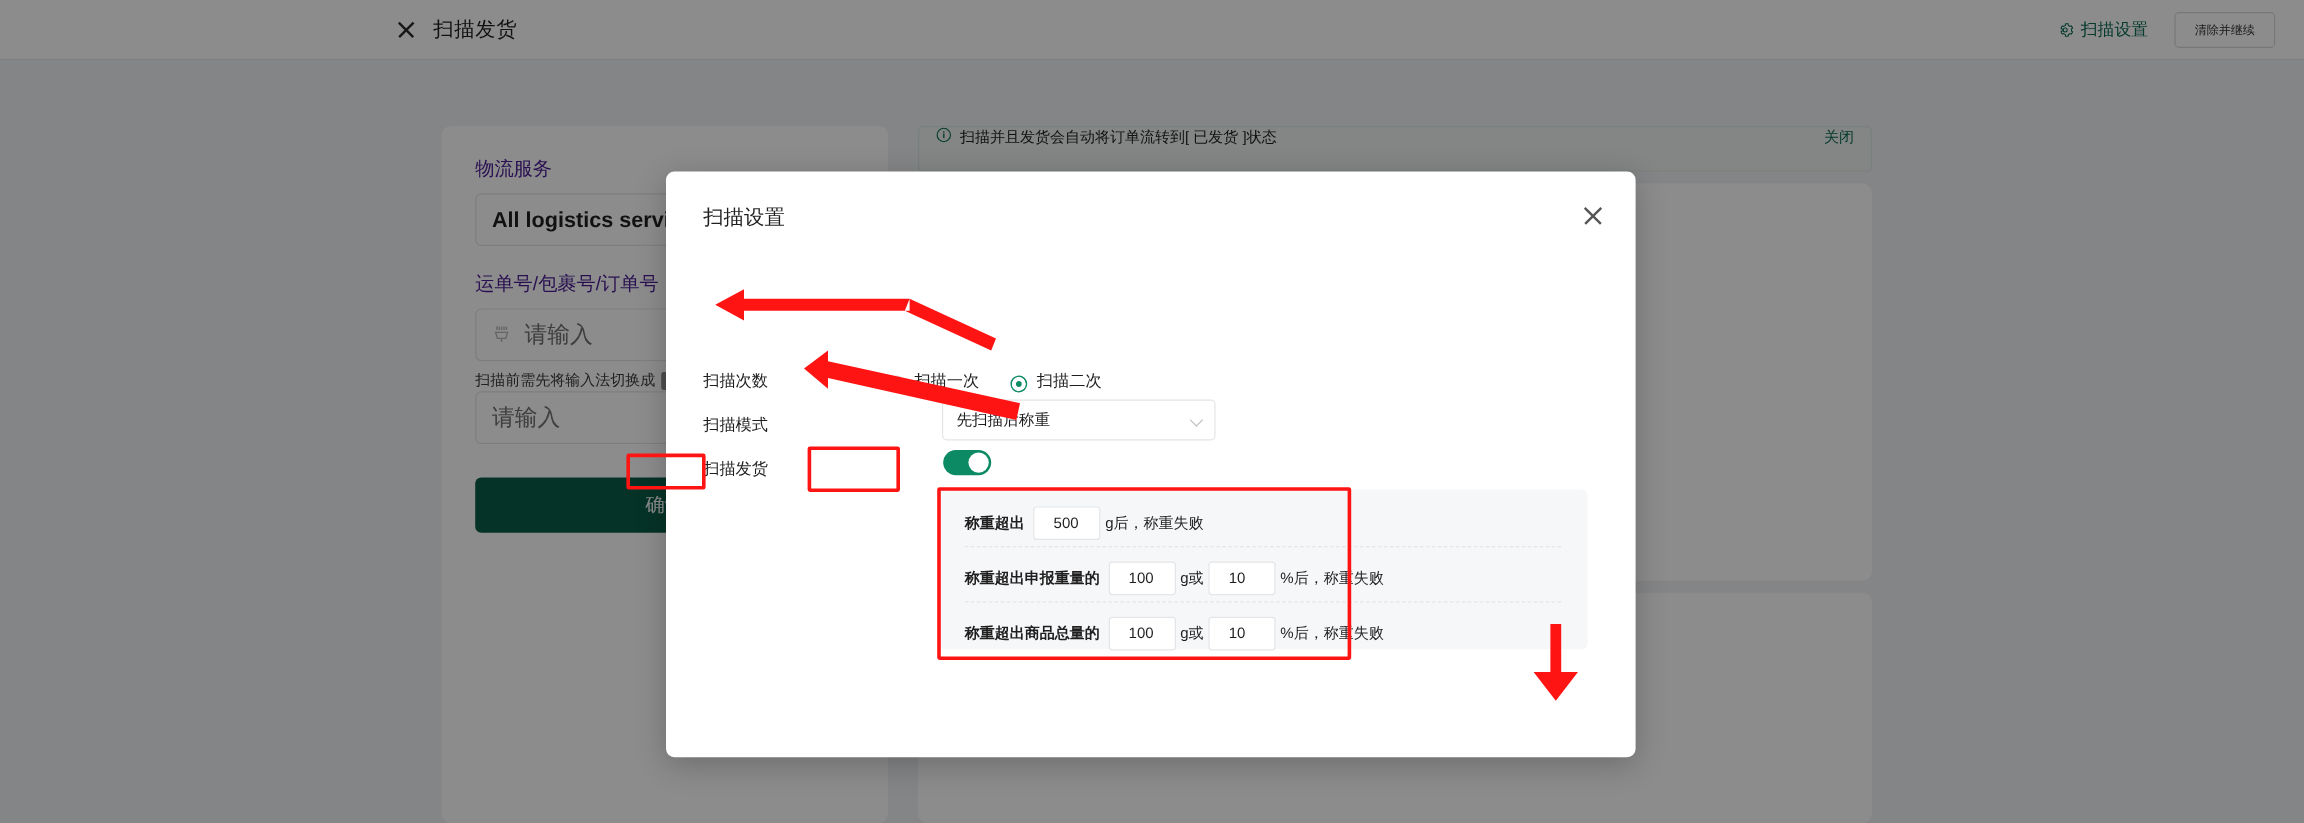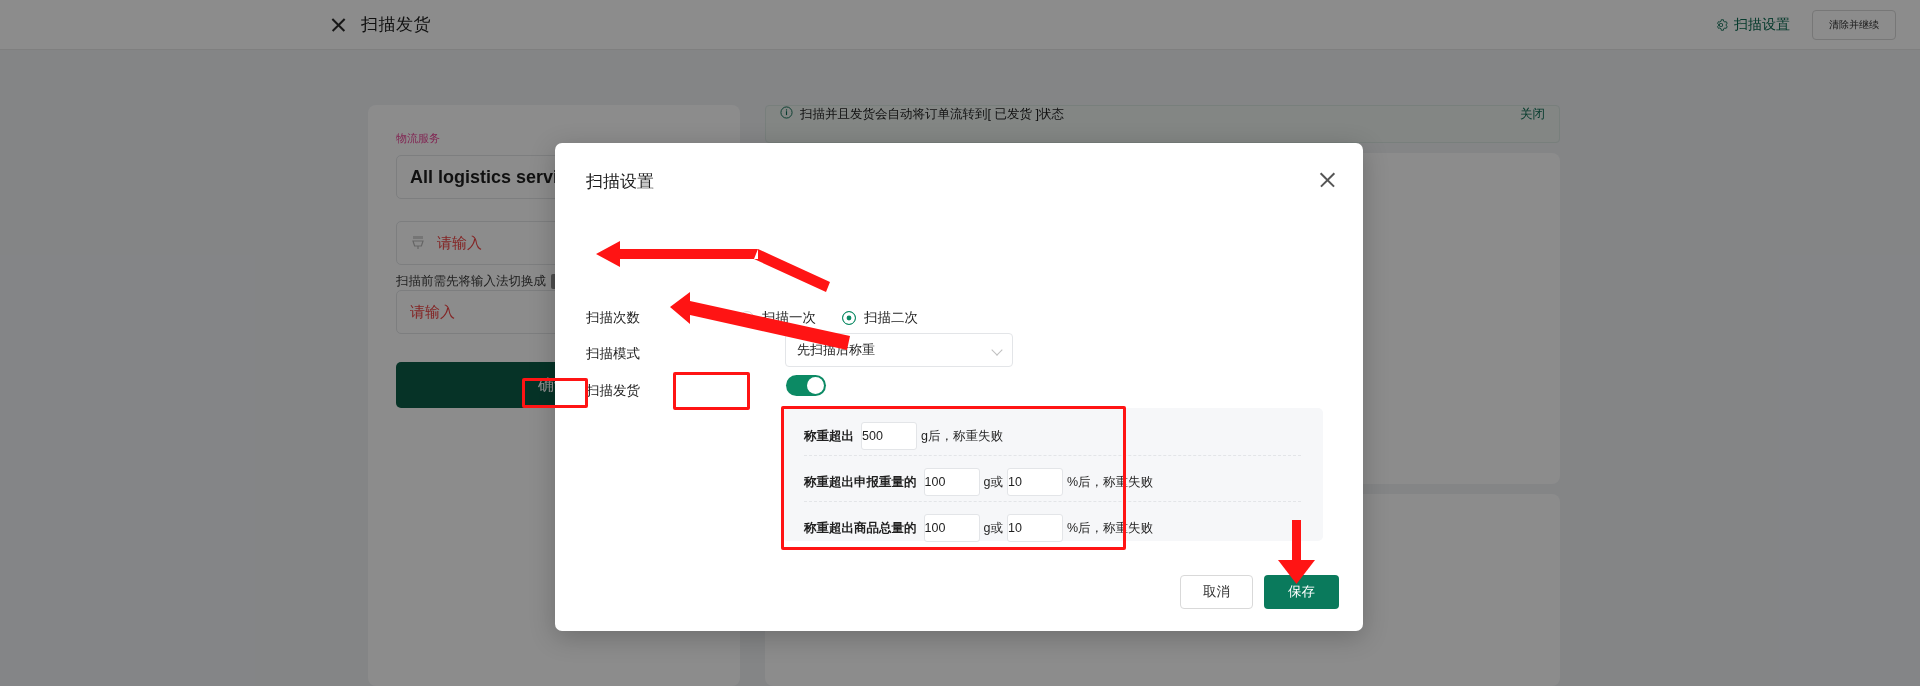--- a/index.html
+++ b/index.html
@@ -44,27 +44,27 @@
     border: 1px solid #d9d9d9; background: #fff; color: #333;
     font-size: 10px; border-radius: 4px; padding: 7px 16px; cursor: pointer;
     font-family: inherit;
   }
 
   
   .left-card {
     position: absolute; left: 368px; top: 105px; width: 372px; height: 581px;
     background: #fff; border-radius: 8px; padding: 26px 28px;
   }
-  .fld-label { font-size: 11px; color: #ec4899; margin-bottom: 9px; }
+  .fld-label { font-size: 16px; color: #4c1d95; margin-bottom: 9px; }
   .fld-box {
     height: 44px; border: 1px solid #e3e5e8; border-radius: 5px; background:#fff;
     display: flex; align-items: center; padding: 0 13px; position: relative;
   }
   .fld-value-strong { font-size: 18px; font-weight: bold; color: #1f1f1f; white-space: nowrap; }
-  .fld-placeholder { font-size: 15px; color: #ef4444; }
+  .fld-placeholder { font-size: 19px; color: #737373; }
   .caret-down {
     position: absolute; right: 13px; top: 50%; width: 9px; height: 9px;
     border-right: 1.4px solid #b5b5b5; border-bottom: 1.4px solid #b5b5b5;
     transform: translateY(-70%) rotate(45deg);
   }
   .mb-big { margin-bottom: 22px; }
   .scanner-ico { margin-right: 9px; flex: 0 0 auto; }
   .hint-row {
     font-size: 12.5px; color: #3c3c3c; margin-top: 8px; display:flex; align-items:center; gap:5px;
   }
@@ -120,21 +120,21 @@
     content:""; position:absolute; left:0; top:9px; width:19px; height:1.5px; background:#555;
   }
   .modal-close::before { transform: rotate(45deg); }
   .modal-close::after  { transform: rotate(-45deg); }
 
   .row { position: absolute; display: flex; align-items: center; }
   .row-label { font-size: 13.5px; color: #1f1f1f; }
 
   .row-scan-count { left: 31px; top: 166px; }
   .radio-group { position: absolute; left: 185px; top: 166px; display: flex; align-items: center; gap: 26px; }
-  .radio { display: flex; align-items: center; gap: 8px; cursor: pointer; font-size: 13.5px; color: #1f1f1f; }
+  .radio { display: flex; align-items: flex-end; gap: 8px; cursor: pointer; font-size: 13.5px; color: #1f1f1f; }
   .radio-dot {
     width: 14px; height: 14px; border-radius: 50%;
     border: 1.3px solid #d9d9d9; background: #fff; flex: 0 0 auto;
   }
   .radio.checked .radio-dot {
     border-color: #0c8a64; background: #0c8a64;
     box-shadow: inset 0 0 0 3.6px #fff, inset 0 0 0 6px #0c8a64;
   }
 
   .row-scan-mode { left: 31px; top: 202px; }
@@ -173,21 +173,21 @@
   .rule-row.r2 { top: 55px; height: 38px; }
   .rule-row.r3 { top: 101px; height: 38px; }
   .rule-sep {
     position: absolute; left: 22px; right: 22px; height: 0;
     border-top: 1px dashed #e3e5e8;
   }
   .rule-sep.s1 { top: 47px; }
   .rule-sep.s2 { top: 93px; }
   .num-input {
     border: 1px solid #e3e5e8; border-radius: 3px; background: #fff;
-    height: 28px; font-size: 12.5px; color: #1f1f1f; padding: 0 0;
+    height: 28px; font-size: 12.5px; color: #1f1f1f; padding: 0 16px;
     font-family: inherit; outline: none;
   }
   .w-wide { width: 56px; }
   .rule-txt { padding: 0 4px; }
   .rule-lbl { margin-right: 7px; font-weight: bold; }
 
   
   .modal-footer {
     position: absolute; right: 24px; bottom: 22px; display: flex; gap: 11px; align-items: center;
   }
@@ -229,20 +229,21 @@
     </div>
   </div>
 
   <div class="left-card">
     <div class="fld-label">物流服务</div>
     <div class="fld-box mb-big">
       <span class="fld-value-strong">All logistics services</span>
       <span class="caret-down"></span>
     </div>
 
+    <div class="fld-label">运单号/包裹号/订单号</div>
     <div class="fld-box">
       <svg class="scanner-ico" width="18" height="18" viewBox="0 0 18 18">
         <g stroke="#b9b9b9" stroke-width="1.2" fill="none">
           <path d="M4 2v3M6 2v3M8 2v3M10 2v3M12 2v3"></path>
           <path d="M3 7h10l-1.6 5H4.6z"></path>
           <path d="M8 12v3"></path>
         </g>
       </svg>
       <span class="fld-placeholder">请输入</span>
     </div>
@@ -335,24 +336,20 @@
 
     <div class="rule-row r3">
       <span class="rule-lbl">称重超出商品总量的</span>
       <input class="num-input w-wide" value="100" style="">
       <span class="rule-txt">g或</span>
       <input class="num-input w-wide" value="10" style="">
       <span class="rule-txt">%后，称重失败</span>
     </div>
   </div>
 
-  <div class="modal-footer">
-    <button class="btn-cancel">取消</button>
-    <button class="btn-save">保存</button>
-  </div>
 </div>
 
 <div class="anno anno-box a-weigh-label"></div>
 <div class="anno anno-box a-toggle"></div>
 <div class="anno anno-box a-rules"></div>
 
 <svg class="anno" style="left:0;top:0;width:1920px;height:686px">
   <g fill="#ff1414">
     <path d="M828 307 L690 307 L690 299 L666 312 L690 325 L690 317 L828 317 Z
              M828 307 L900 340 L896 350 L824 317 Z" transform="translate(-70,-58)"></path>

